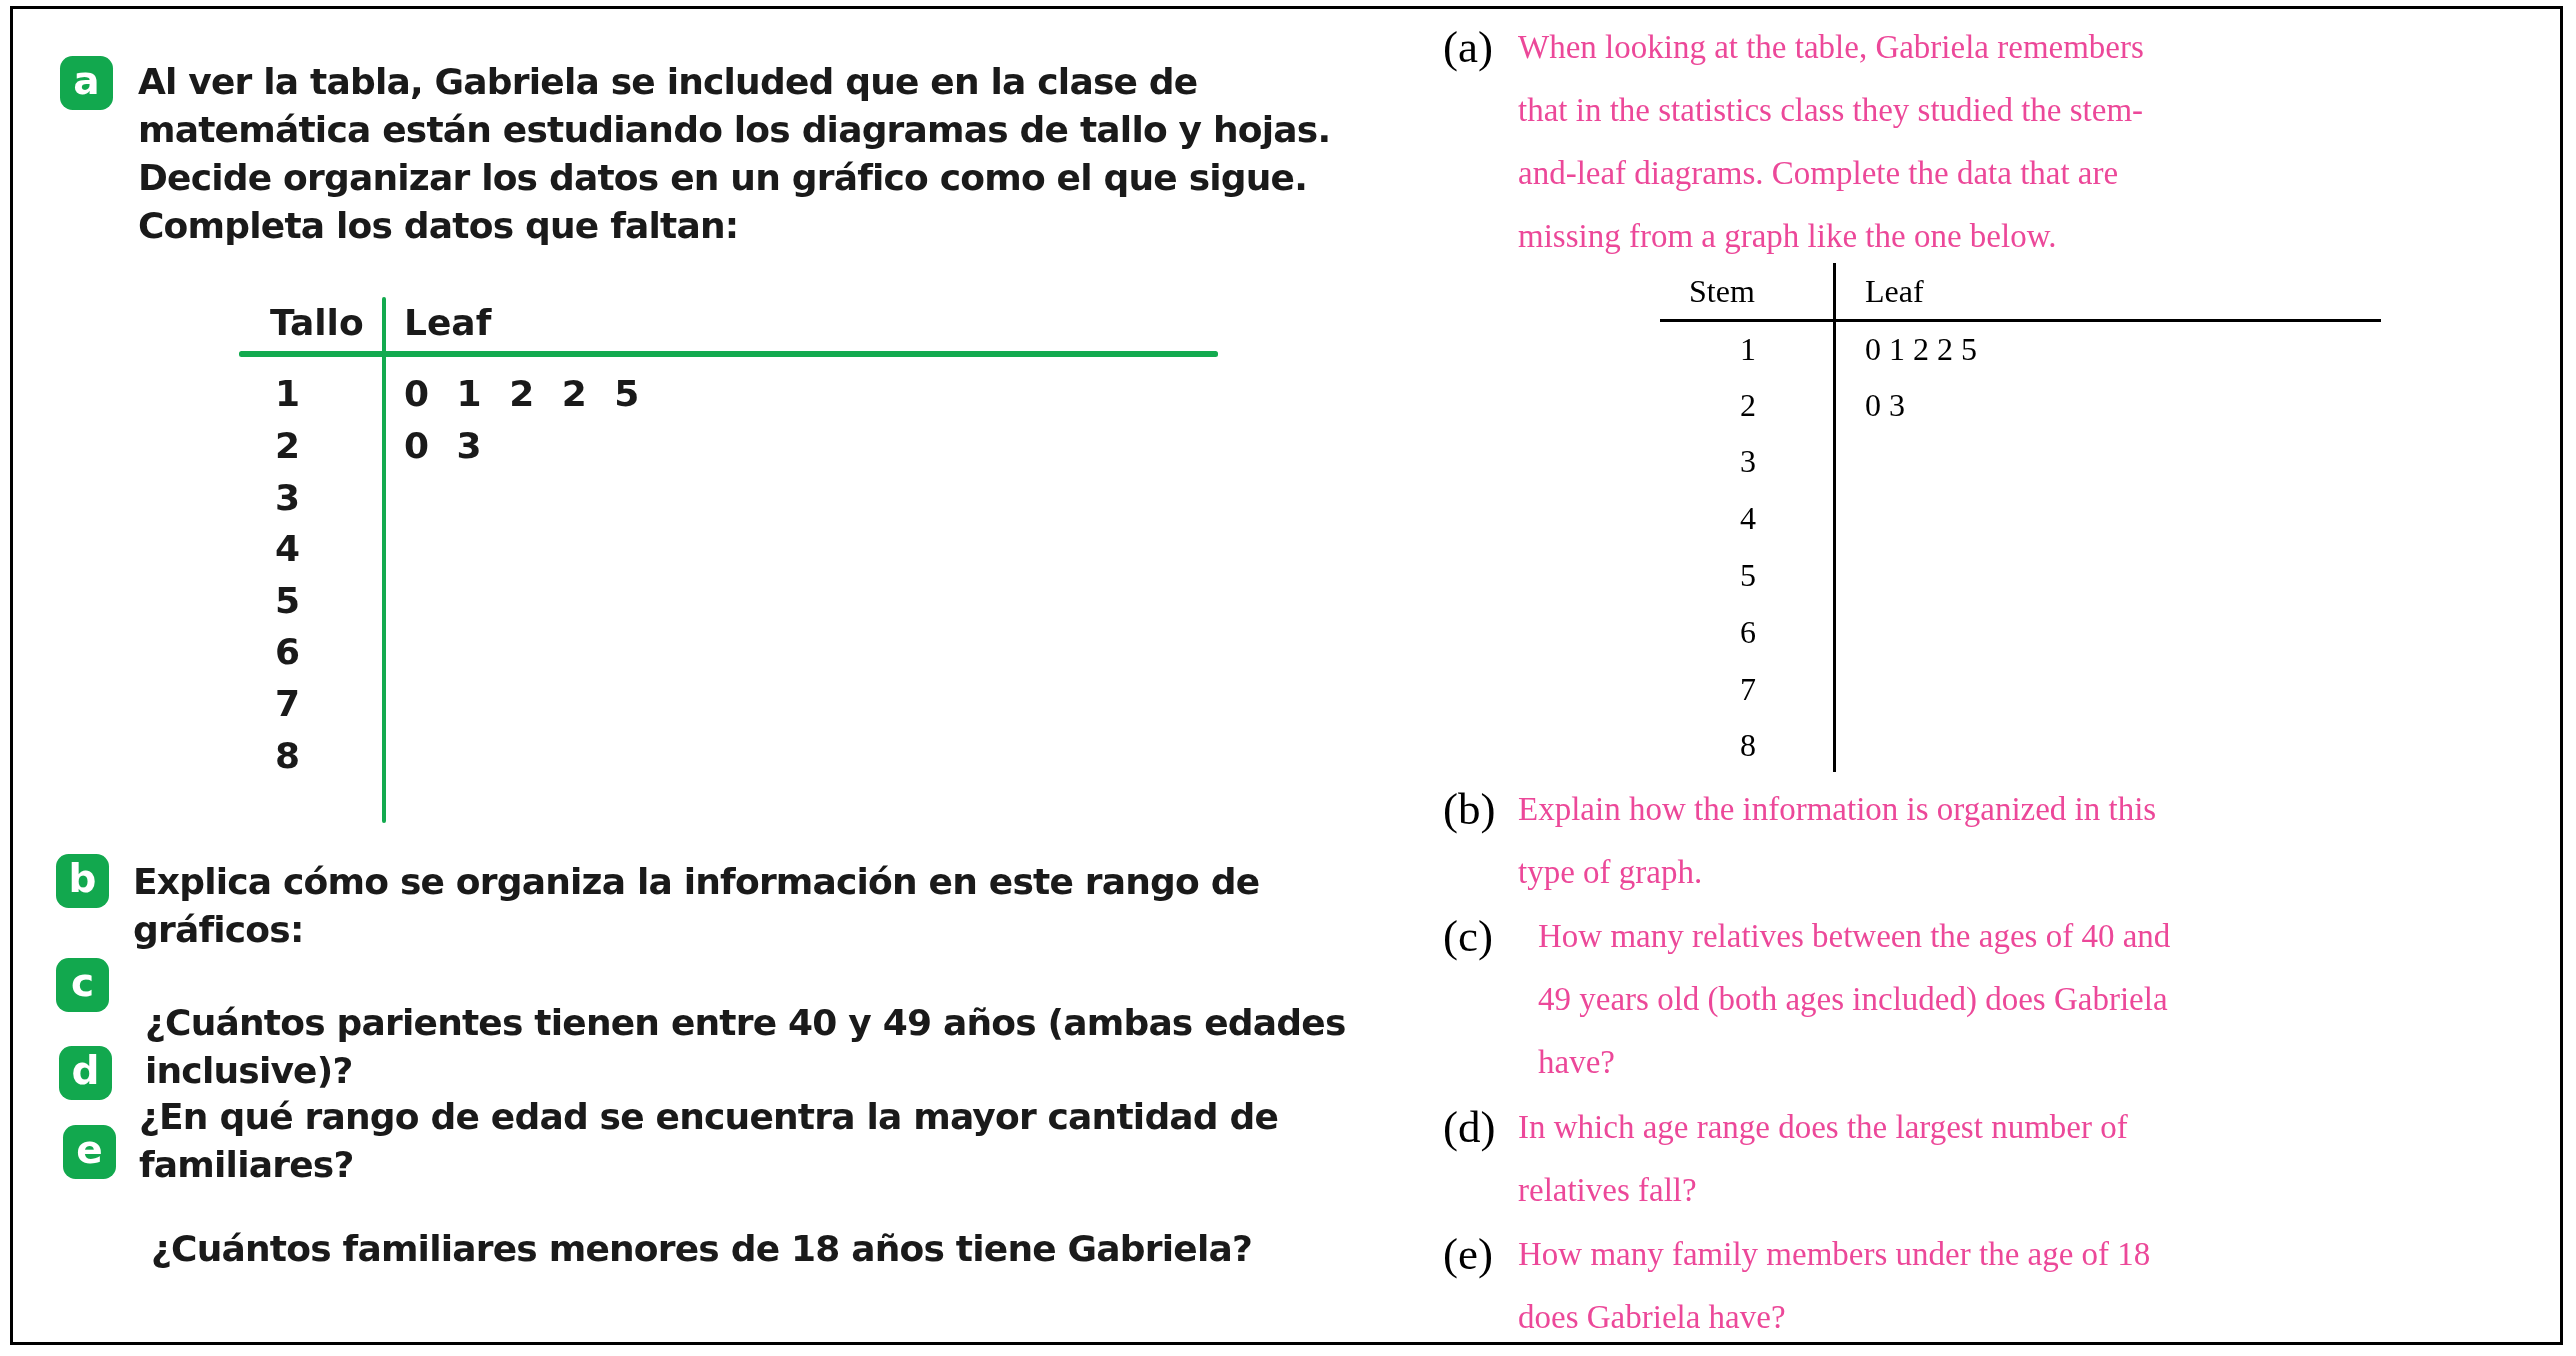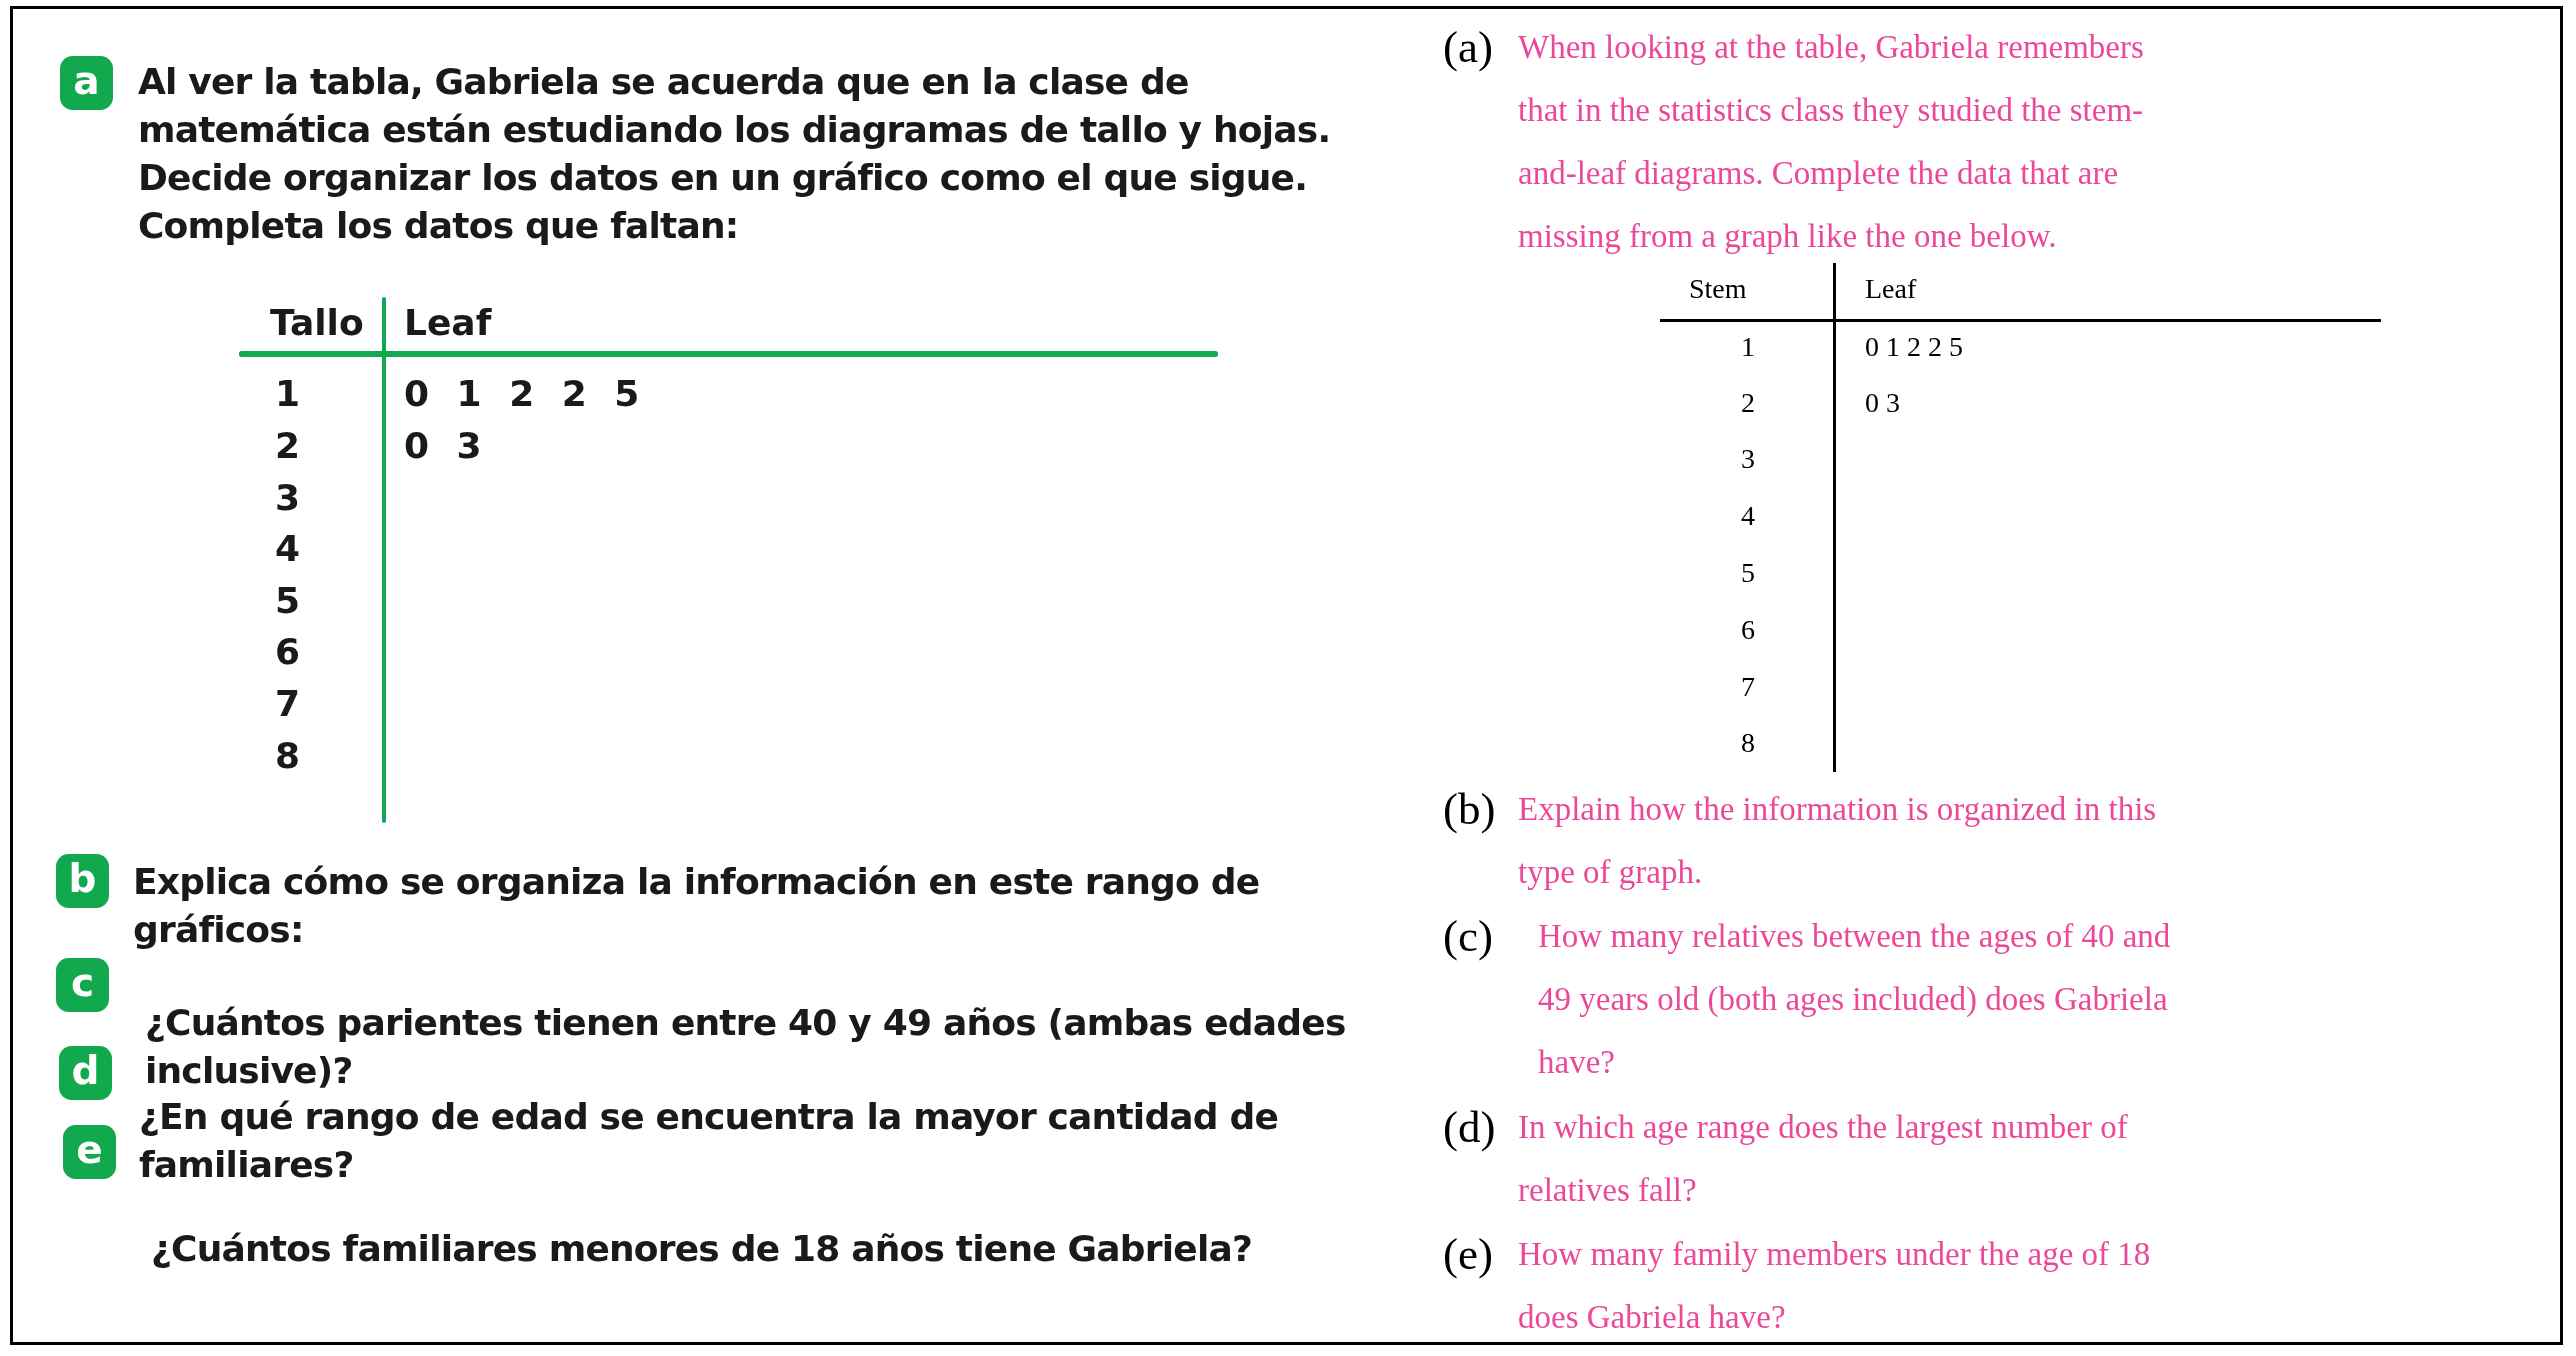--- a/index.html
+++ b/index.html
@@ -36,35 +36,35 @@
     font-family: "Liberation Serif", serif; font-size: 45px; line-height: 63px; color: #000;
   }
   .en-text {
     position: absolute; left: 75px; width: 1039px;
     font-family: Liberation Serif, serif; font-size: 33px; line-height: 63px; color: #ec4899;
     white-space: pre-line;
   }
   .k-hline { position: absolute; background: #000; height: 3.1px; }
   .k-vline { position: absolute; background: #000; width: 3.1px; }
   .en-th, .en-stem, .en-leaf {
-    position: absolute; font-family: "Liberation Serif", serif; font-size: 28px;
+    position: absolute; font-family: "Liberation Serif", serif; font-size: 32px;
     line-height: 1; color: #000; white-space: nowrap;
   }
   .en-stem { width: 38px; text-align: center; }
 </style>
 </head>
 <body>
 
 <div class="frame"></div>
 
 <div>
 
   <div class="badge" style="left:60px; top:56px;">a</div>
   <div class="es-text" style="top:58px;">
-    <div>Al ver la tabla, Gabriela se acuerda que en la clase de</div>
+    <div>Al ver la tabla, Gabriela se included que en la clase de</div>
     <div>matemática están estudiando los diagramas de tallo y hojas.</div>
     <div>Decide organizar los datos en un gráfico como el que sigue.</div>
     <div>Completa los datos que faltan:</div>
   </div>
 
   <div>
     <div class="g-vline" style="left:382px; top:297px; height:526px;"></div>
     <div class="g-hline" style="left:239px; top:351px; width:979px;"></div>
 
     <div class="es-th" style="left:270px; top:305px;">Tallo</div>

